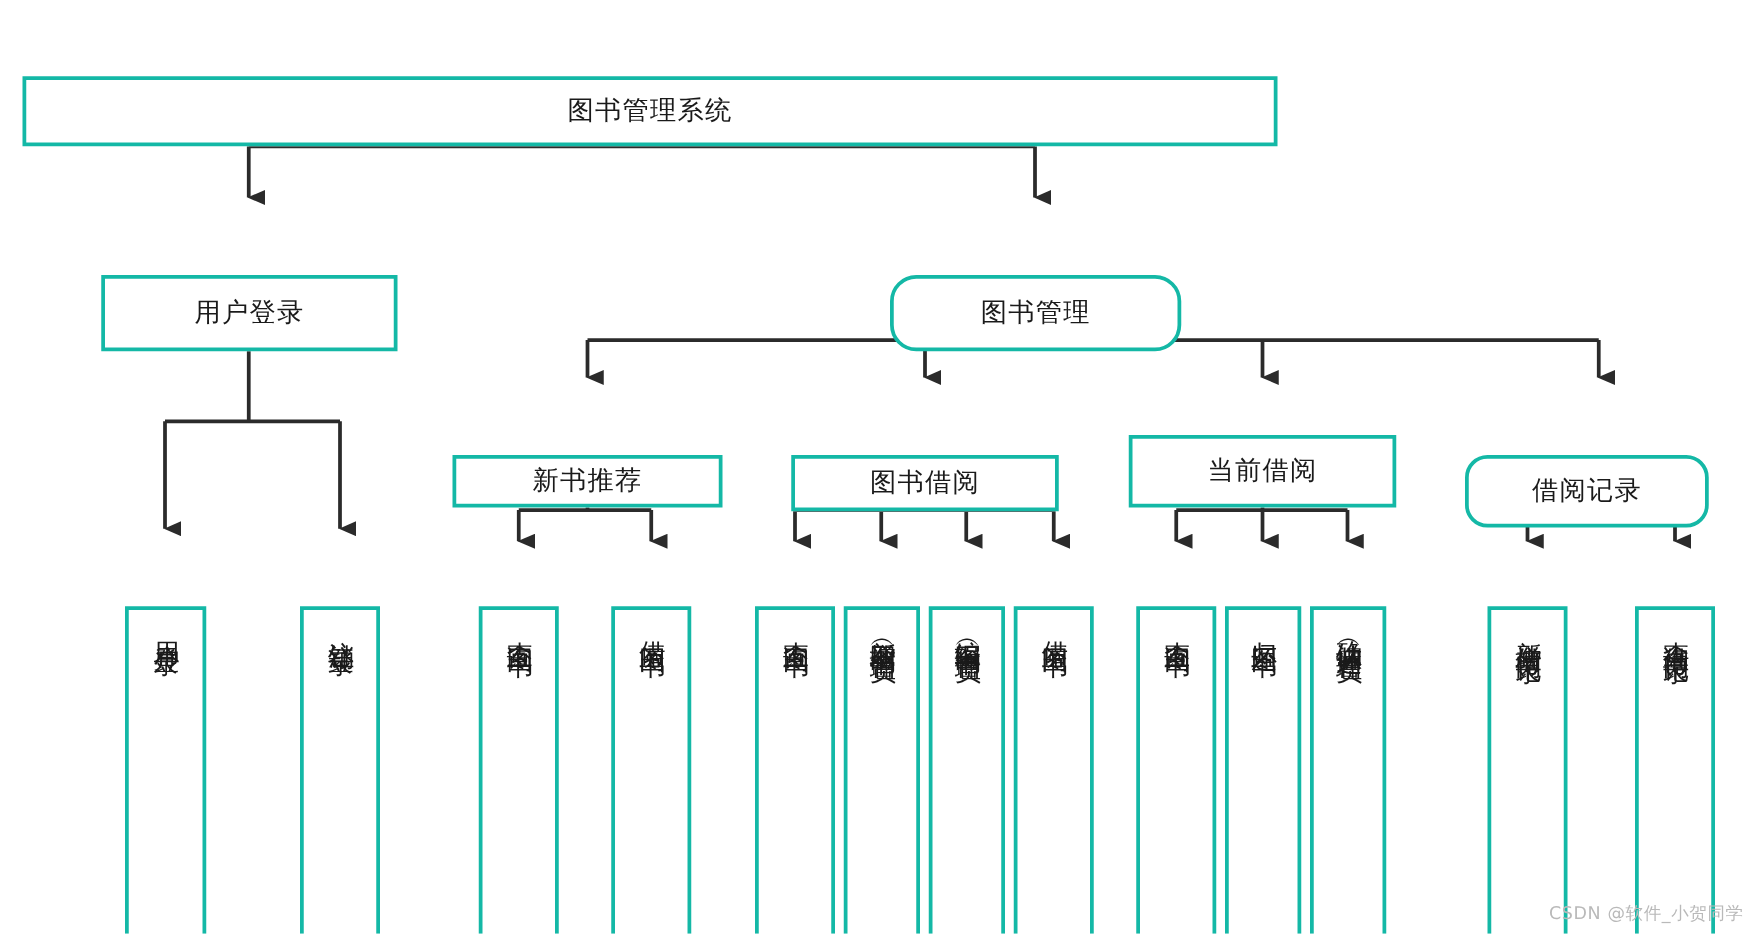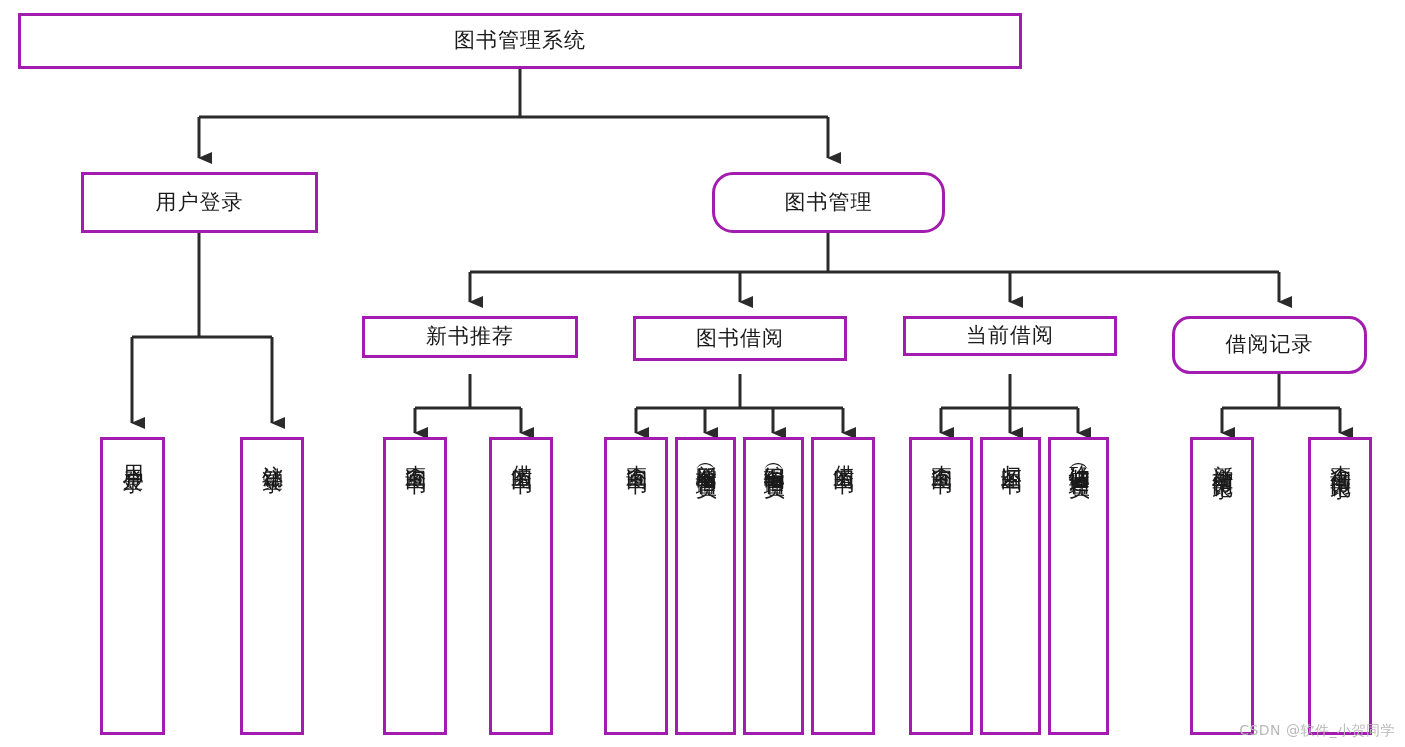--- a/index.html
+++ b/index.html
@@ -22,26 +22,27 @@
     left: 0;
     top: 0;
     width: 1405px;
     height: 747px;
     pointer-events: none;
   }
   .node {
     position: absolute;
     box-sizing: border-box;
     background: #ffffff;
-    border: 3px solid #a21caf;
+    border: 3px solid #14b8a6;
     display: flex;
     align-items: center;
     justify-content: center;
     color: #1a1a1a;
     text-align: center;
+    margin-top: 48px;
   }
   .node.root {
     border-width: 3px;
   }
   .node .label-h {
     font-size: 21px;
     line-height: 1.2;
     letter-spacing: 1px;
     white-space: nowrap;
   }
@@ -140,21 +141,21 @@
   <div class="node" style="left:712px; top:172px; width:233px; height:61px;border-radius:21px;">
     <span class="label-h">图书管理</span>
   </div>
 
   <div class="node" style="left:362px; top:316px; width:216px; height:42px;">
     <span class="label-h">新书推荐</span>
   </div>
   <div class="node" style="left:633px; top:316px; width:214px; height:45px;">
     <span class="label-h">图书借阅</span>
   </div>
-  <div class="node" style="left:903px; top:316px; width:214px; height:40px;">
+  <div class="node" style="left:903px; top:300px; width:214px; height:58px;">
     <span class="label-h">当前借阅</span>
   </div>
   <div class="node" style="left:1172px; top:316px; width:195px; height:58px;border-radius:18px;">
     <span class="label-h">借阅记录</span>
   </div>
 
   <div class="node leaf" style="left:100px; top:437px; width:65px; height:298px;">
     <span class="label-v">用户登录</span>
   </div>
   <div class="node leaf" style="left:240px; top:437px; width:64px; height:298px;">

